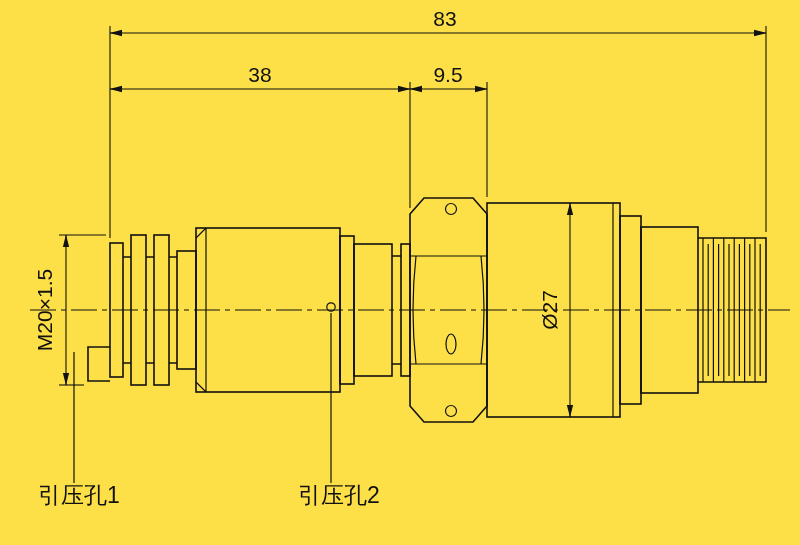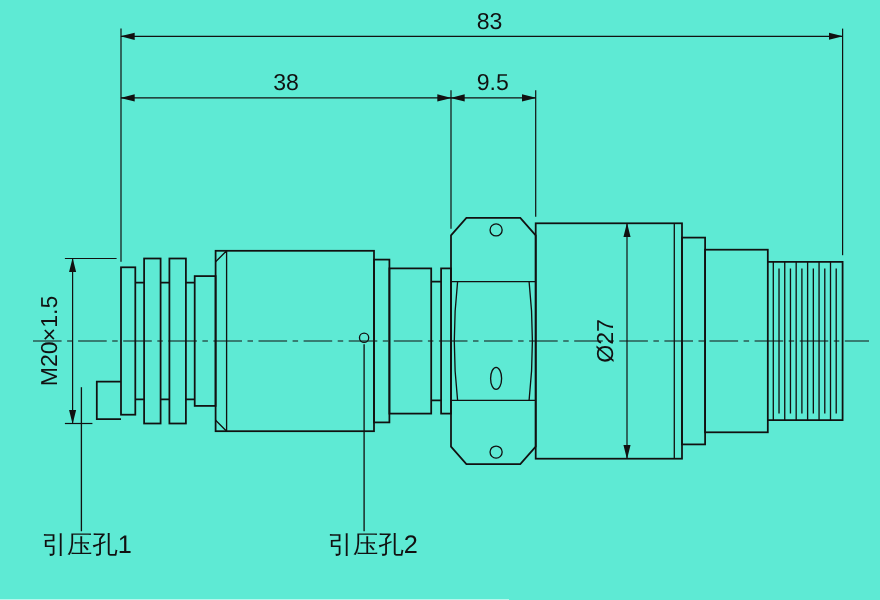--- a/index.html
+++ b/index.html
@@ -1,18 +1,18 @@
 <!DOCTYPE html>
 <html><head>
 <meta charset="utf-8">
 <style>
   html, body { margin: 0; padding: 0; background: #ffffff; }
   #canvas {
     width: 800px; height: 545px;
-    background: #5eead4;
+    background: #fde047;
     position: relative;
     font-family: "Liberation Sans", sans-serif;
   }
   svg { display: block; }
   .obj  { fill: none; stroke: #111111; stroke-width: 1.6; stroke-linejoin: miter; }
   .obj2 { fill: none; stroke: #111111; stroke-width: 1.2; }
   .dim  { fill: none; stroke: #111111; stroke-width: 1.1; }
   .lead { fill: none; stroke: #111111; stroke-width: 1.2; }
   .cl   { fill: none; stroke: #111111; stroke-width: 1;
           stroke-dasharray: 26 5 5 5; }

